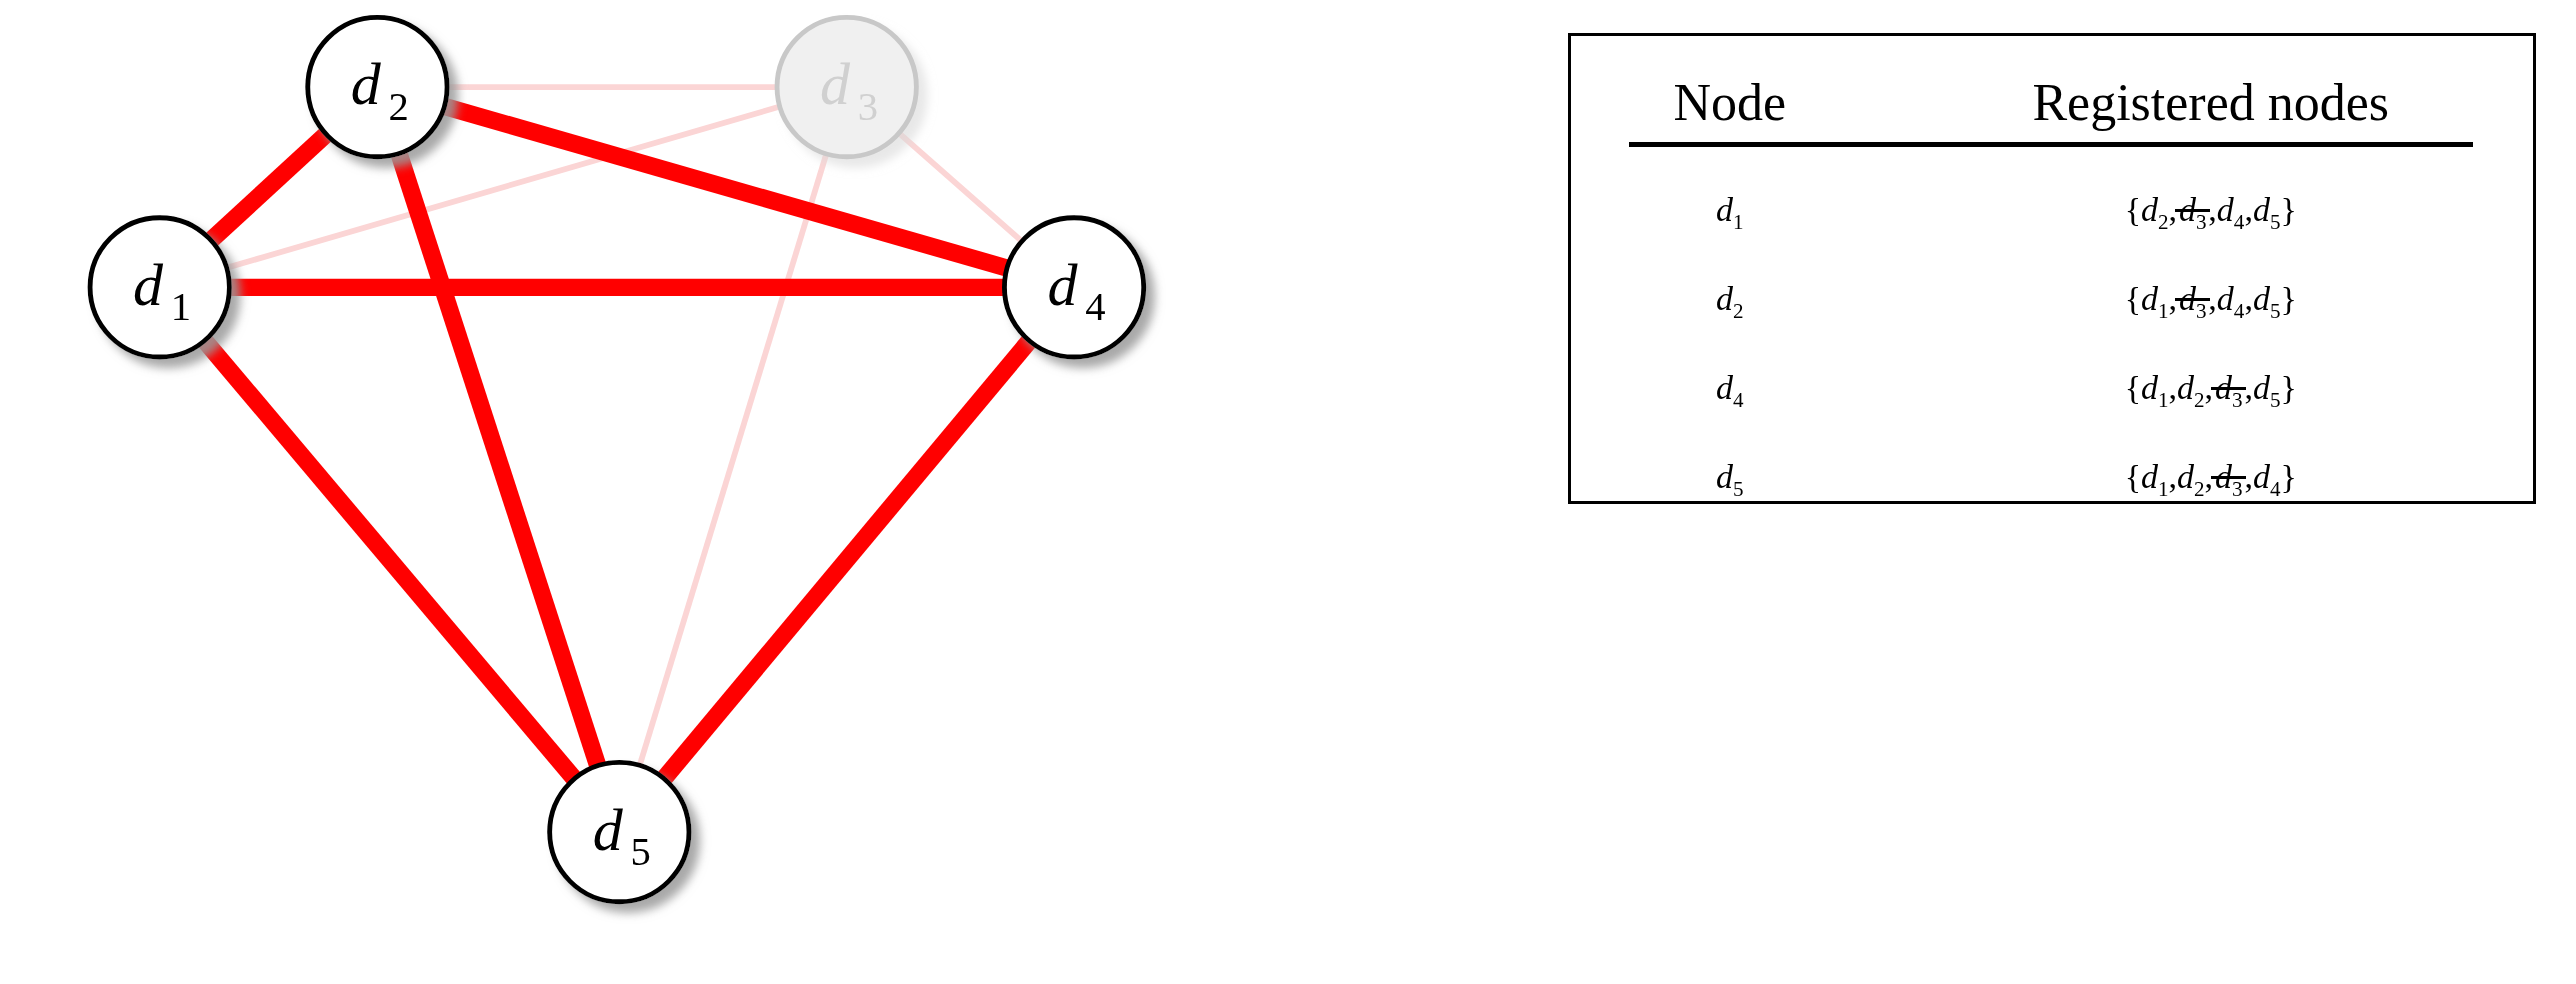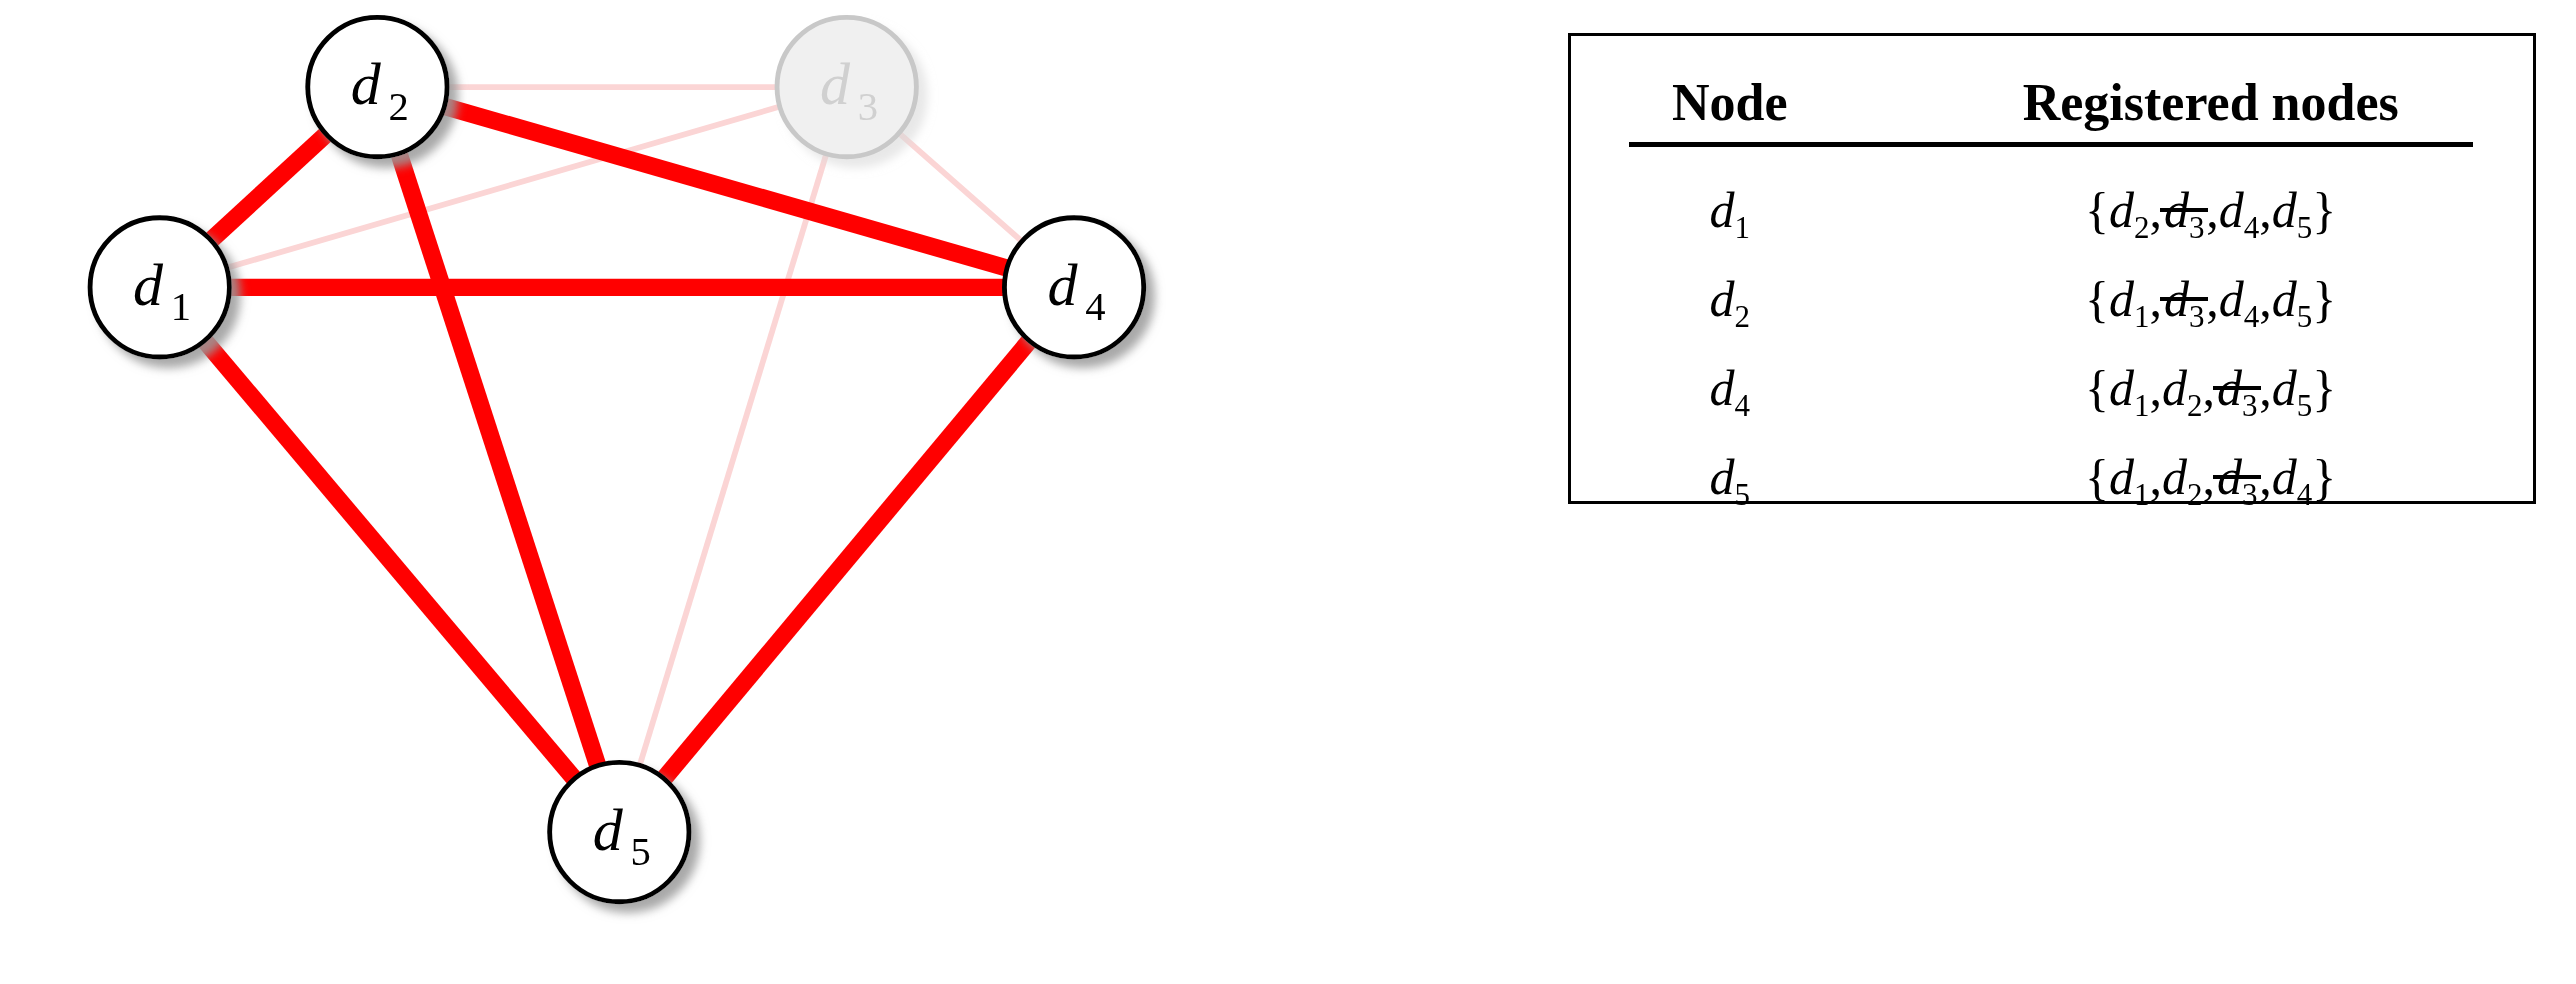--- a/index.html
+++ b/index.html
@@ -60,39 +60,39 @@
     table-layout: fixed;
   }
   #reg-table th,
   #reg-table td {
     text-align: center;
     vertical-align: middle;
     padding: 0;
     border: none;
   }
   #reg-table thead th {
-    font-weight: bold;
+    font-weight: normal;
     font-size: 52px;
     line-height: 1.0;
     height: 106px;
     padding-top: 13.5px;
     padding-bottom: 9.7px;
     font-family: "Liberation Serif", "DejaVu Serif", serif;
   }
   .header-rule {
     position: absolute;
     left: 58px;
     top: 106px;
     width: 844px;
     height: 4.8px;
     background: #000000;
   }
   #reg-table tbody td {
     height: 89px;
-    font-size: 50px;
+    font-size: 34px;
   }
   .col-node  { width: 33%; }
   .col-regs  { width: 67%; }
 
   .mi { font-style: italic; }
   .sub {
     font-style: normal;
     font-size: 0.62em;
     vertical-align: sub;
     line-height: 0;

